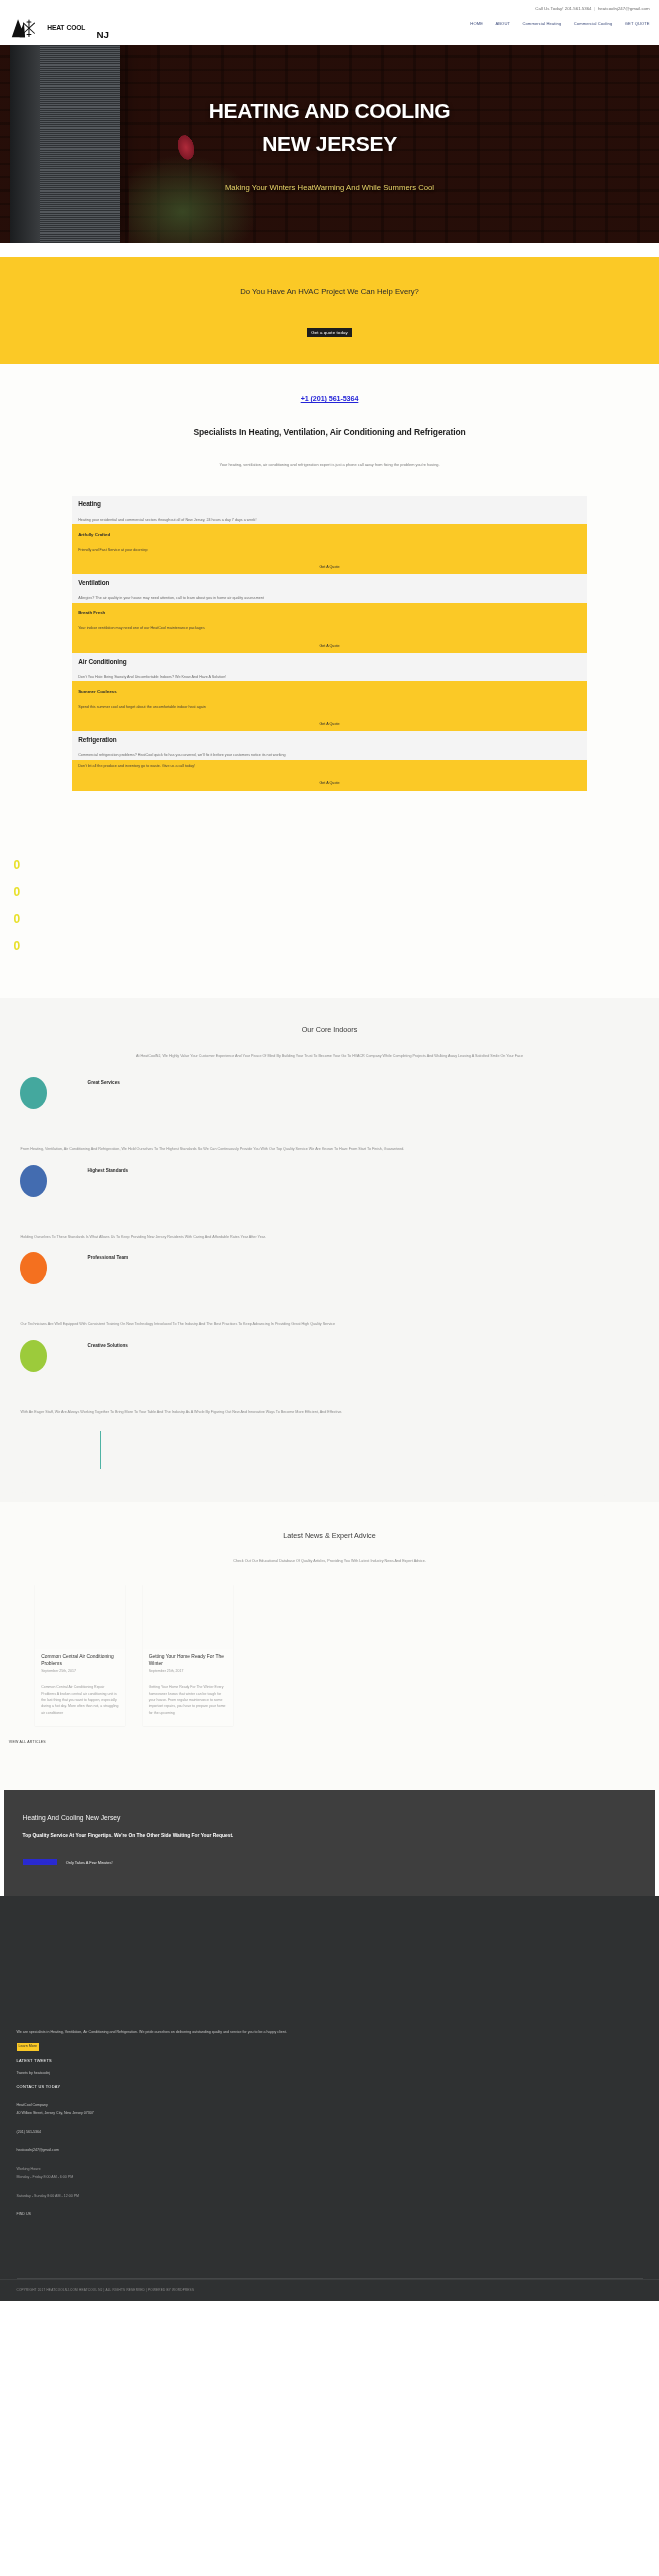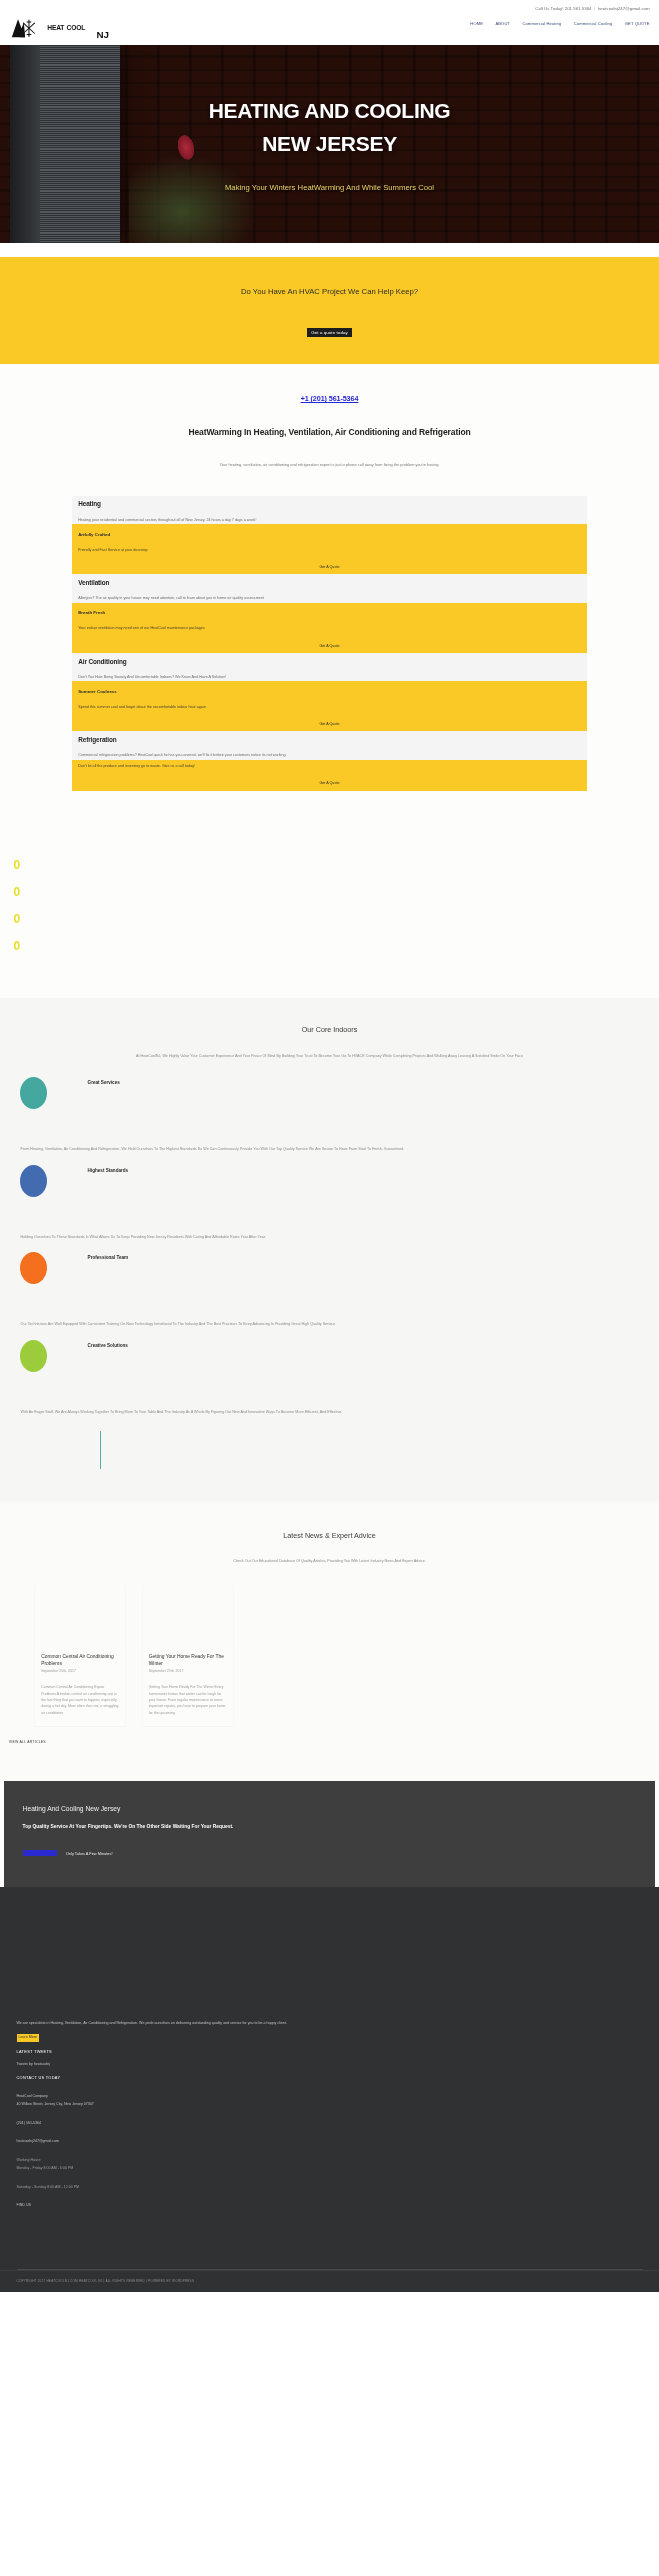--- a/index.html
+++ b/index.html
@@ -288,21 +288,21 @@
   .curve {
     height:15.5px;
     background:#f6f6f4;
     border-bottom-left-radius:50% 100%;
     border-bottom-right-radius:50% 100%;
   }
 
   
   .blog {
     background:#fbfbf9;
-    padding:29px 0 36px 0;
+    padding:29px 0 45px 0;
   }
   .blog h2 {
     text-align:center;
     font-size:7.2px;
     color:#3a3a3a;
     font-weight:normal;
   }
   .blog .lede {
     text-align:center;
     margin-top:18.5px;
@@ -467,27 +467,27 @@
   <div class="unit"></div>
   <div class="greenery"></div>
   <div class="rose"></div>
   <div class="hero-inner">
     <h1>HEATING AND COOLING NEW JERSEY</h1>
     <div class="sub">Making Your Winters HeatWarming And While Summers Cool</div>
   </div>
 </section>
 
 <section class="cta-band">
-  <h2>Do You Have An HVAC Project We Can Help Keep?</h2>
+  <h2>Do You Have An HVAC Project We Can Help Every?</h2>
   <a class="btn" href="#">Get a quote today</a>
 </section>
 
 <section class="intro">
   <a class="phone" href="#">+1 (201) 561-5364</a>
-  <h3>HeatWarming In Heating, Ventilation, Air Conditioning and Refrigeration</h3>
+  <h3>Specialists In Heating, Ventilation, Air Conditioning and Refrigeration</h3>
   <p>Your heating, ventilation, air conditioning and refrigeration expert is just a phone call away from fixing the problem you're having.</p>
 </section>
 
 <section class="services">
   <div class="acc-wrap">
 
     <div>
       <div class="acc-head">
         <h4>Heating</h4>
         <div class="desc">Heating your residential and commercial sectors throughout all of New Jersey, 24 hours a day 7 days a week!</div>

